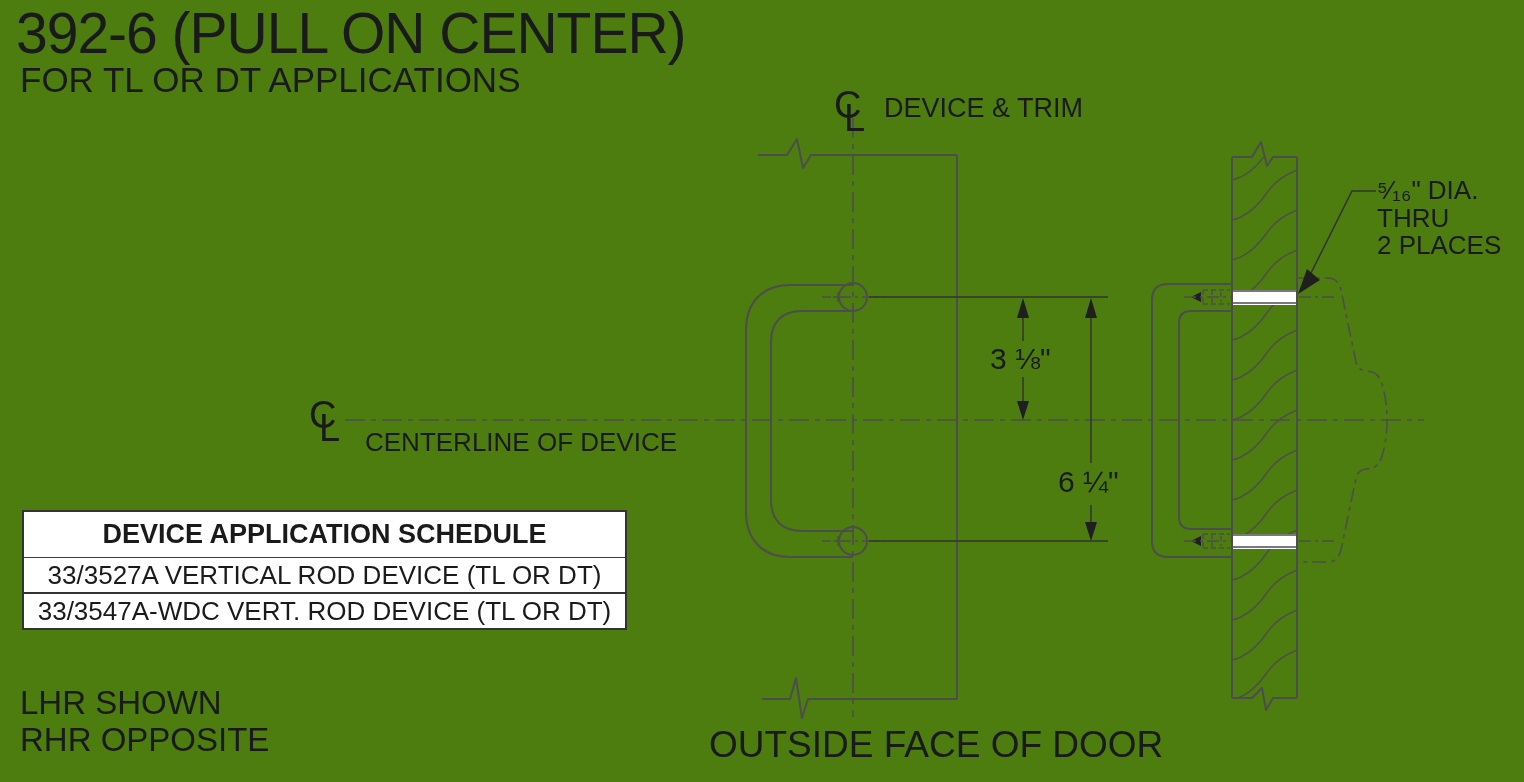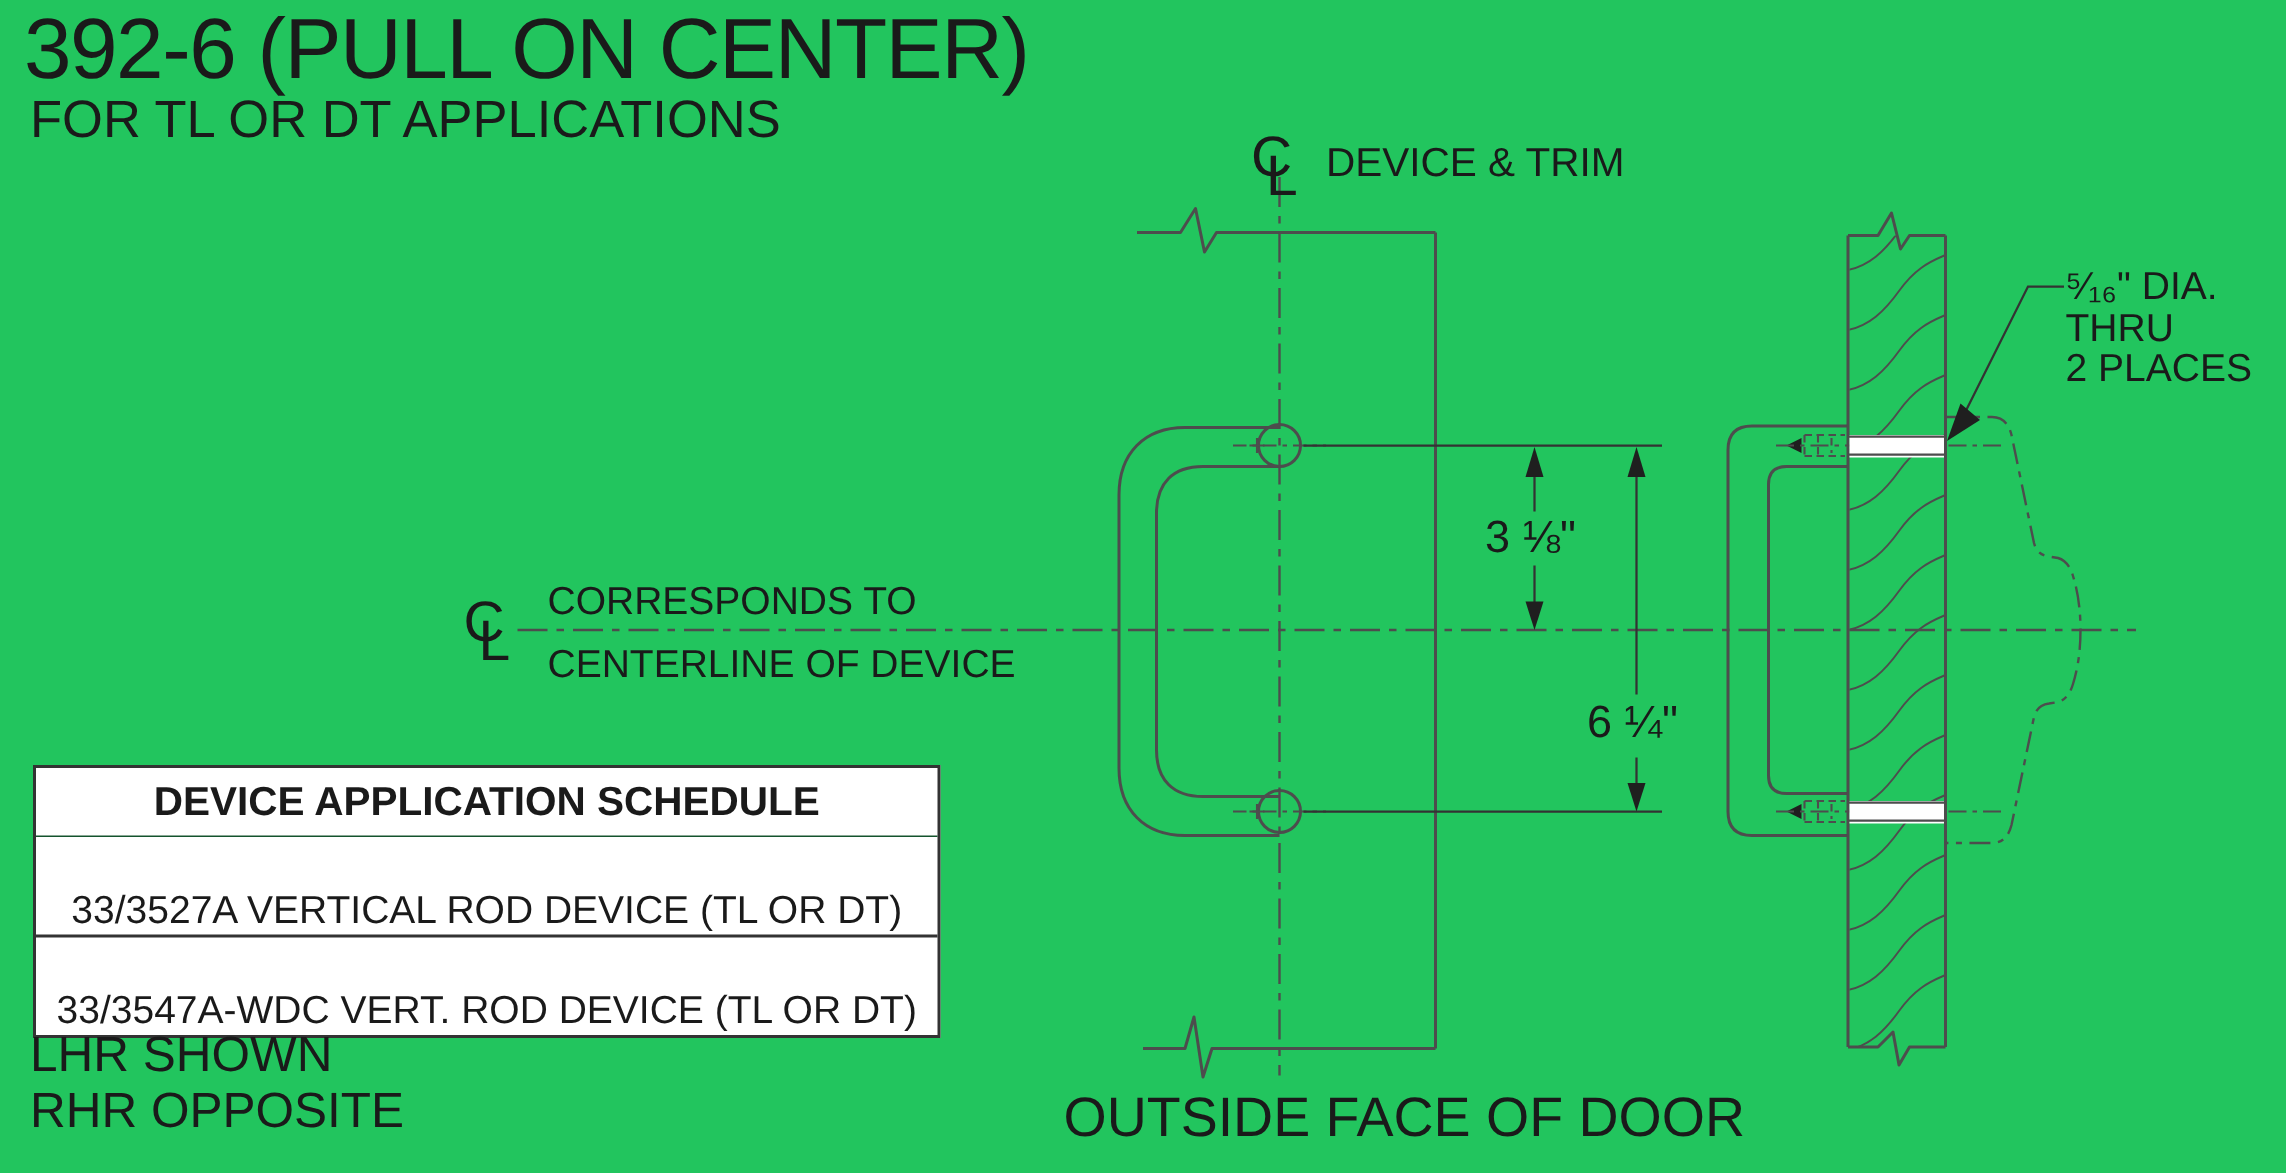--- a/index.html
+++ b/index.html
@@ -1,17 +1,17 @@
 <!DOCTYPE html>
 <html><head>
 <meta charset="utf-8">
 <style>
   html,body{margin:0;padding:0;background:#ffffff;}
   .page{
-    position:relative;width:1524px;height:782px;background:#22c55e;overflow:hidden;
+    position:relative;width:1524px;height:782px;background:#4d7c0f;overflow:hidden;
     font-family:"Liberation Sans", sans-serif;color:#1a1a1a;
   }
   .abs{position:absolute;line-height:1.05;white-space:nowrap;}
   .title{font-size:57px;letter-spacing:-1px;}
   .subtitle{font-size:35px;}
   .lbl27{font-size:27px;}
   .lbl26{font-size:26px;}
   .lbl31{font-size:37px;}
   .lbl33{font-size:33px;}
   .dim{font-size:30px;}
@@ -22,21 +22,21 @@
   
   .schedule{
     position:absolute;left:22px;top:510px;width:605px;
     border:2px solid #333;background:#fff;box-sizing:border-box;
   }
   .schedule .hdr{
     height:45px;border-bottom:1px solid #14532d;display:flex;align-items:center;justify-content:center;
     font-weight:bold;font-size:27px;
   }
   .schedule .row{
-    height:34px;display:flex;align-items:center;justify-content:center;font-size:26px;margin-top:31px;
+    height:34px;display:flex;align-items:center;justify-content:center;font-size:26px;
   }
   .schedule .row.first{border-bottom:2px solid #333;}
 </style>
 </head>
 <body>
 
 <div class="page">
 
   <svg width="1524" height="782" viewBox="0 0 1524 782">
     <defs>
@@ -142,21 +142,20 @@
   <div class="clsym" style="left:834px;top:84px;">
     <span class="c">C</span>
     <span class="l">L</span>
   </div>
   <div class="abs lbl27" style="left:884px;top:94px;">DEVICE &amp; TRIM</div>
 
   <div class="clsym" style="left:309px;top:394px;">
     <span class="c">C</span>
     <span class="l">L</span>
   </div>
-  <div class="abs lbl26" style="left:365px;top:387px;">CORRESPONDS TO</div>
   <div class="abs lbl26" style="left:365px;top:429px;">CENTERLINE OF DEVICE</div>
 
   <div class="abs dim" style="left:990px;top:343px;">3 ⅛"</div>
   <div class="abs dim" style="left:1058px;top:466px;">6 ¼"</div>
 
   <div class="abs lbl26" style="left:1377px;top:177px;">⁵⁄₁₆" DIA.</div>
   <div class="abs lbl26" style="left:1377px;top:205px;">THRU</div>
   <div class="abs lbl26" style="left:1377px;top:232px;">2 PLACES</div>
 
   <div class="schedule">

